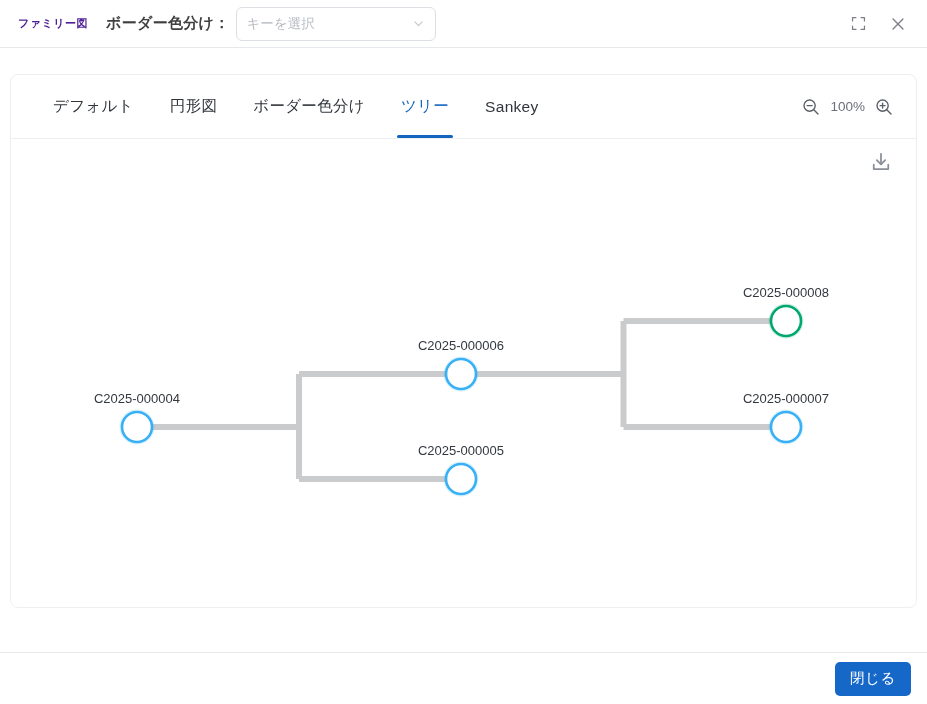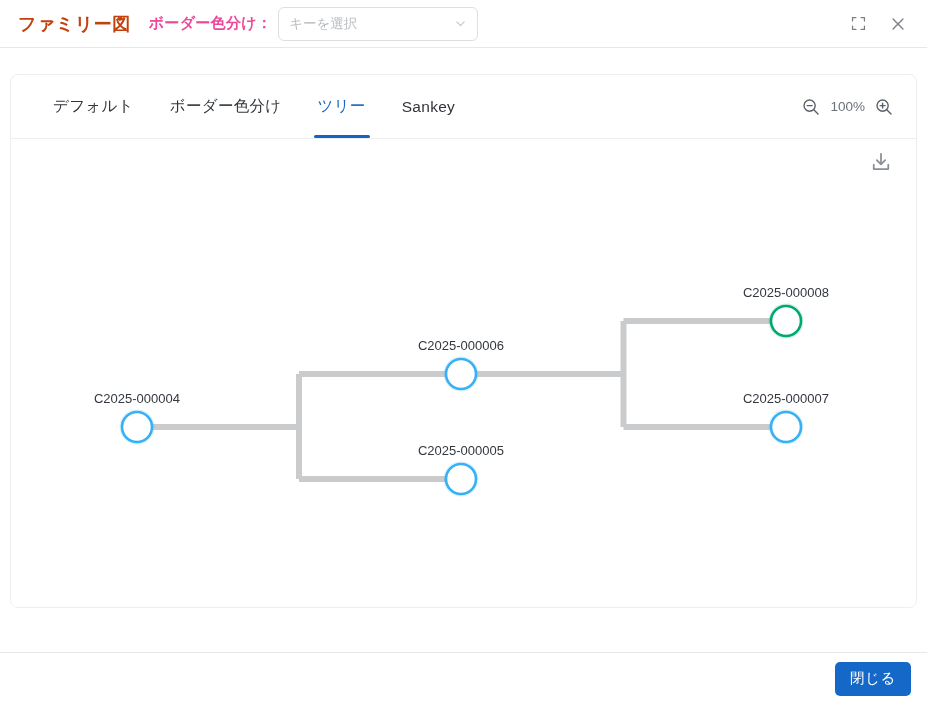--- a/index.html
+++ b/index.html
@@ -23,30 +23,30 @@
     width: 927px;
     height: 48px;
     box-sizing: border-box;
     border-bottom: 1px solid #e6e8eb;
     display: flex;
     align-items: center;
     padding: 0 16px 0 18px;
     background: #ffffff;
   }
   .dialog-title {
-    font-size: 18px;
+    font-size: 11px;
     font-weight: bold;
     letter-spacing: 0.5px;
-    color: #c2410c;
+    color: #4c1d95;
     white-space: nowrap;
   }
   .border-color-label {
     font-size: 15px;
     font-weight: bold;
-    color: #ec4899;
+    color: #404040;
     margin-left: 18px;
     white-space: nowrap;
     letter-spacing: 0.3px;
   }
   .key-select {
     margin-left: 6px;
     width: 200px;
     height: 34px;
     box-sizing: border-box;
     border: 1px solid #dcdfe3;
@@ -248,20 +248,21 @@
     </div>
   </div>
 </div>
 
 <div class="dialog-body">
   <div class="viz-card">
 
     <div class="card-toolbar">
       <div class="tabs">
         <div class="tab">デフォルト</div>
+        <div class="tab">円形図</div>
         <div class="tab">ボーダー色分け</div>
         <div class="tab active">ツリー</div>
         <div class="tab">Sankey</div>
       </div>
 
       <div class="zoom-controls">
         <svg class="zoom-icon" viewBox="0 0 20 20">
           <circle cx="8.6" cy="8.6" r="5.6" fill="none" stroke="#5b6069" stroke-width="1.4"></circle>
           <path d="M12.8 12.8 L17 17" stroke="#5b6069" stroke-width="1.4" stroke-linecap="round"></path>
           <path d="M6.1 8.6 H11.1" stroke="#5b6069" stroke-width="1.4" stroke-linecap="round"></path>

